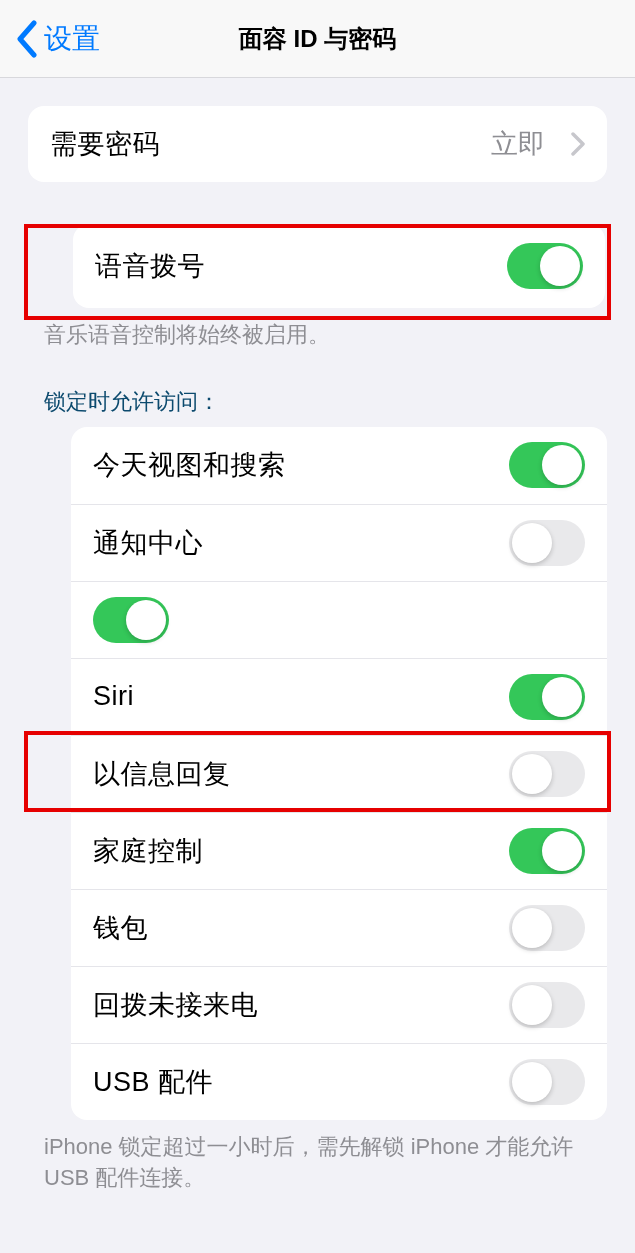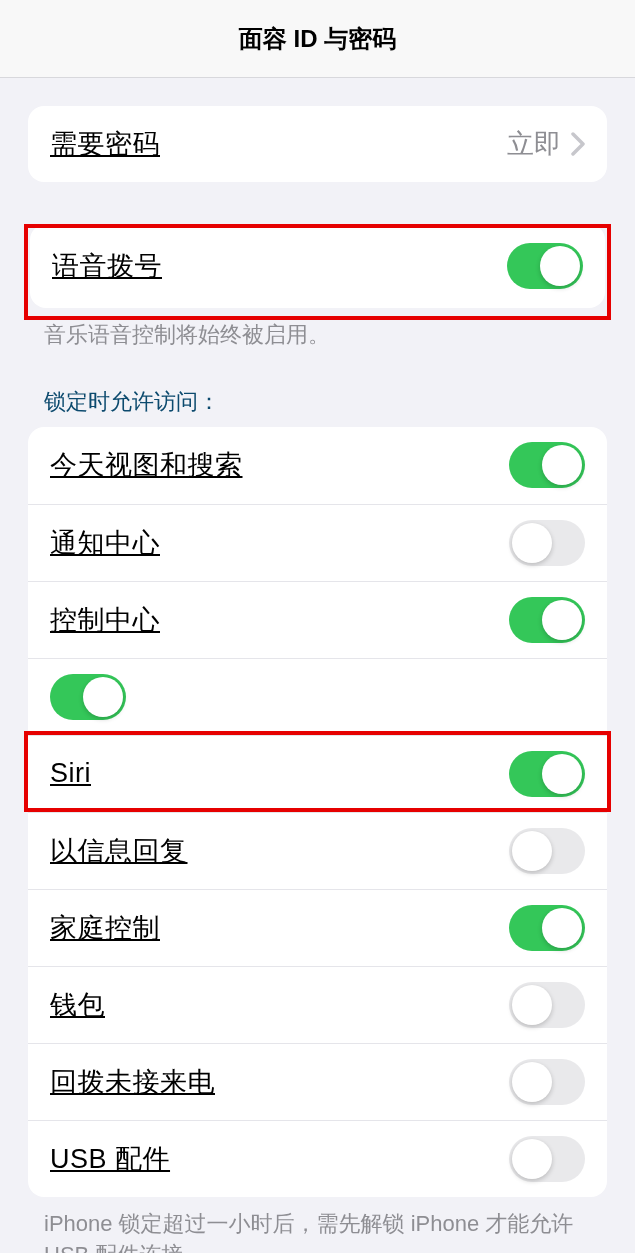--- a/index.html
+++ b/index.html
@@ -64,26 +64,25 @@
       padding: 0 22px;
       cursor: pointer;
     }
     .row + .row {
       border-top: 1px solid #e5e5ea;
     }
     .row-label {
       font-size: 27px;
       color: #000;
       letter-spacing: 0.5px;
-      text-decoration: underline;
     }
     .row-value {
       display: flex;
       align-items: center;
-      gap: 10px;
+      gap: 26px;
     }
     .value-text {
       font-size: 27px;
       color: #8e8e93;
     }
     .chevron-right {
       width: 14px;
       height: 24px;
     }
     .toggle {
@@ -120,20 +119,21 @@
       padding: 12px 44px 0 44px;
       line-height: 1.4;
     }
     .section-header {
       font-size: 22px;
       color: #0c4a6e;
       padding: 36px 60px 10px 44px;
     }
     .group-wrapper {
       position: relative;
+      padding-left: 43px;
     }
     .highlight-box {
       position: absolute;
       border: 4px solid #e60000;
       pointer-events: none;
       z-index: 10;
     }
     .highlight-1 {
       left: 24px;
       right: 24px;
@@ -150,20 +150,26 @@
       left: 24px;
       right: 24px;
       pointer-events: none;
       z-index: 10;
     }
   </style>
 </head>
 <body>
 
 <div class="header">
+  <div class="back-button">
+    <svg class="back-chevron" viewBox="0 0 24 38">
+      <polyline points="20,3 6,19 20,35" fill="none" stroke="#007aff" stroke-width="5" stroke-linecap="round" stroke-linejoin="round"></polyline>
+    </svg>
+    <span class="back-label">设置</span>
+  </div>
   <div class="header-title">面容 ID 与密码</div>
 </div>
 
 <div class="content">
 
   <div class="group">
     <div class="row">
       <span class="row-label">需要密码</span>
       <div class="row-value">
         <span class="value-text">立即</span>
@@ -198,26 +204,20 @@
             <div class="toggle-knob"></div>
           </div>
         </div>
         <div class="row">
           <span class="row-label">通知中心</span>
           <div class="toggle off">
             <div class="toggle-knob"></div>
           </div>
         </div>
         <div class="row">
-          <span class="row-label">控制中心</span>
-          <div class="toggle on">
-            <div class="toggle-knob"></div>
-          </div>
-        </div>
-        <div class="row">
           <div class="toggle on">
             <div class="toggle-knob"></div>
           </div>
         </div>
         <div class="row">
           <span class="row-label">Siri</span>
           <div class="toggle on">
             <div class="toggle-knob"></div>
           </div>
         </div>

